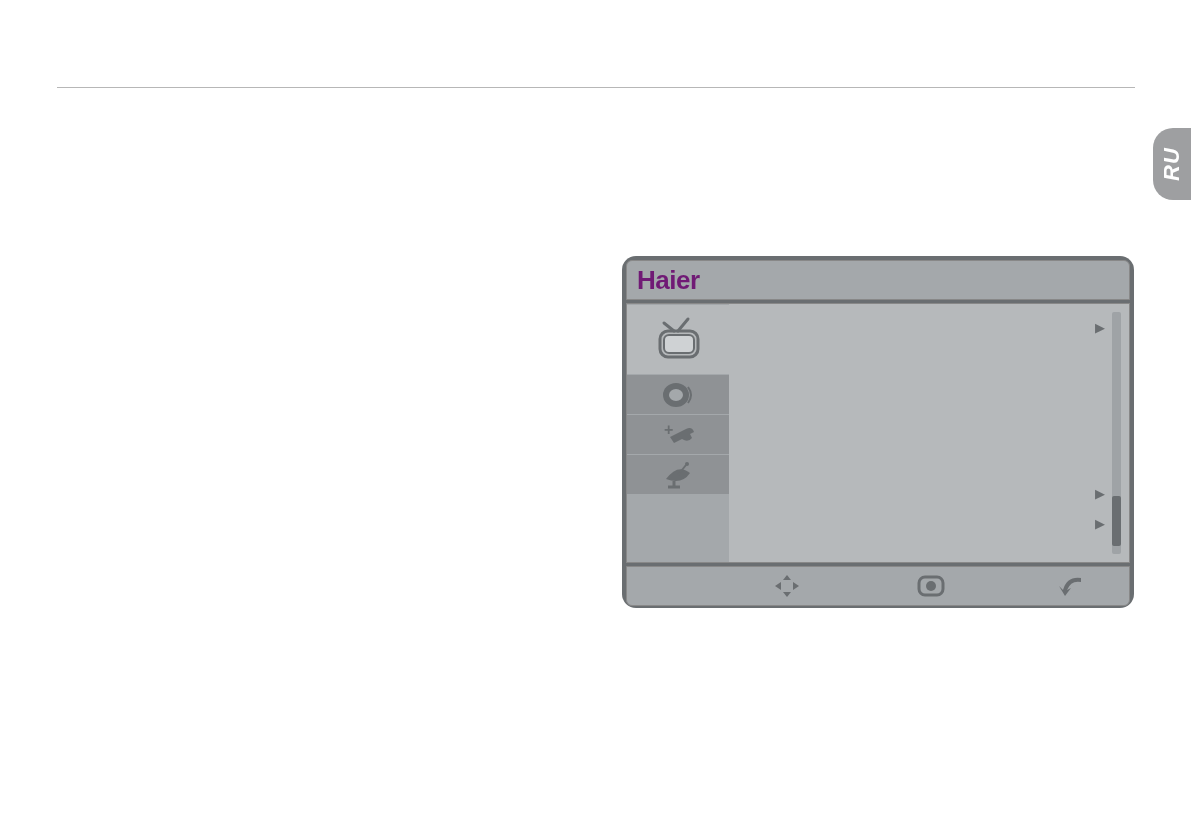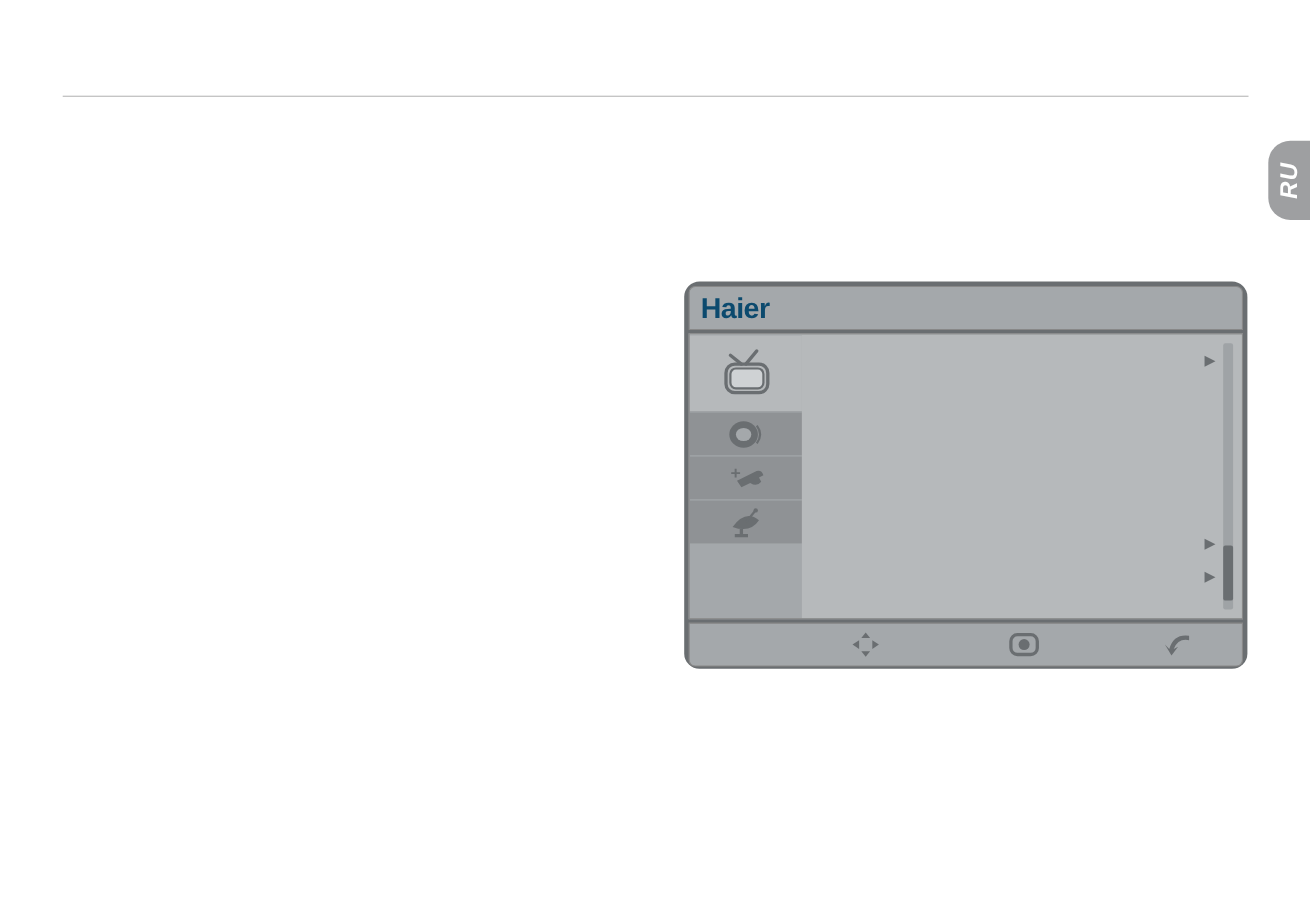--- a/index.html
+++ b/index.html
@@ -54,21 +54,21 @@
     background: #a4a8ab;
     border: 1px solid #888;
     border-radius: 6px 6px 0 0;
     display: flex;
     align-items: center;
     padding-left: 10px;
   }
   .osd-brand {
     font-size: 26px;
     font-weight: bold;
-    color: #0c4a6e;
+    color: #701a75;
     letter-spacing: -0.5px;
   }
   .osd-body {
     height: 260px;
     display: flex;
     background: #a4a8ab;
     border: 1px solid #888;
     margin-top: 3px;
     border-radius: 0;
     overflow: hidden;

